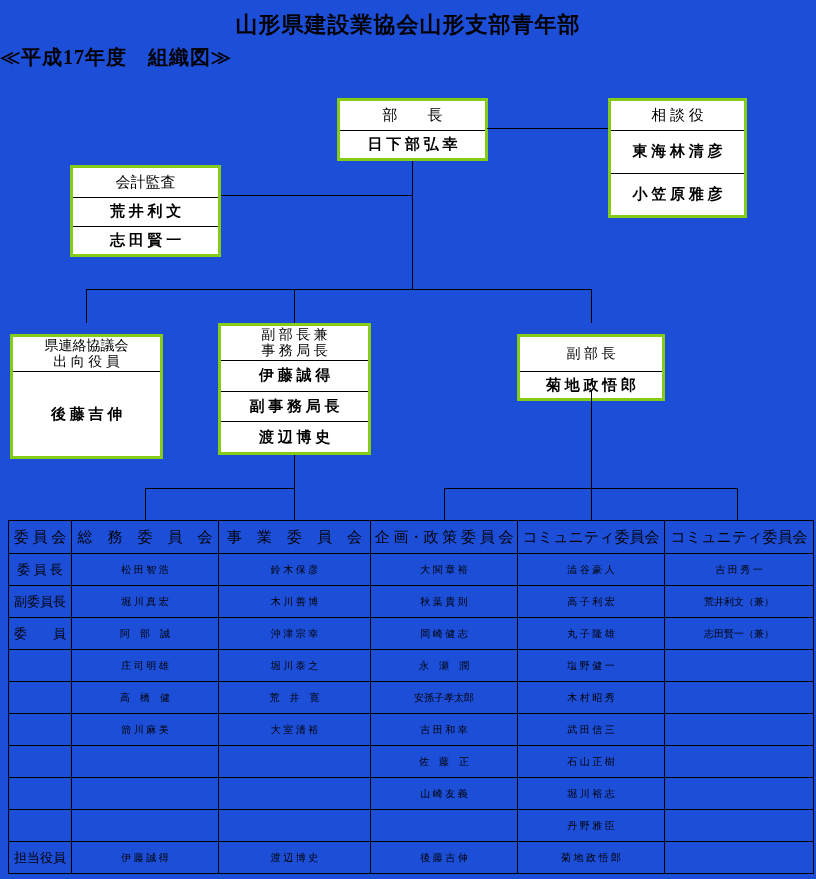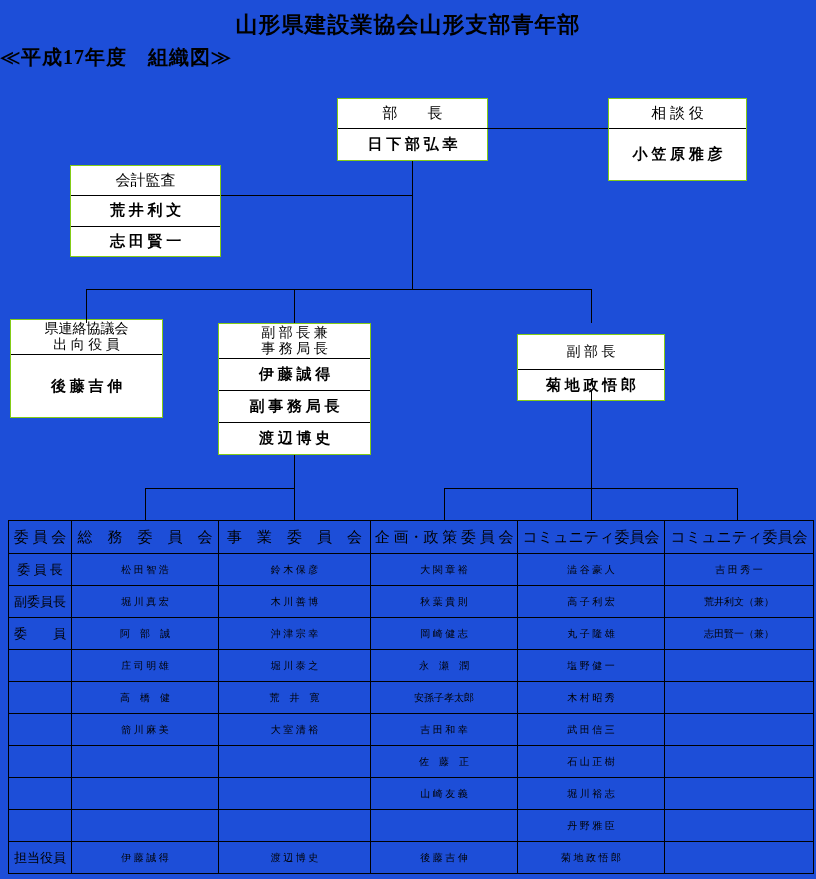--- a/index.html
+++ b/index.html
@@ -5,32 +5,32 @@
   html,body{margin:0;padding:0;background:#fff;}
   body{font-family:"Liberation Serif","DejaVu Serif",serif;color:#000;}
   #canvas{position:relative;width:816px;height:879px;background:#1d4ed8;overflow:hidden;}
 
   .pgtitle{position:absolute;left:0;top:10px;width:816px;text-align:center;
            font-size:22px;font-weight:bold;letter-spacing:1px;}
   .pgsub{position:absolute;left:0;top:44px;width:816px;text-align:left;
          font-size:20px;font-weight:bold;letter-spacing:1px;}
 
   
-  .box{position:absolute;border:1px solid #84cc16;background:#fff;
+  .box{position:absolute;border:3px solid #84cc16;background:#fff;
        display:flex;flex-direction:column;box-sizing:border-box;}
   .brow{flex:1 1 auto;display:flex;align-items:center;justify-content:center;
         font-size:15px;white-space:nowrap;}
   .brow + .brow{border-top:1px solid #000;font-weight:bold;}
   .btitle{flex:0 0 29px;}
   .btitle2{flex:0 0 34px;flex-direction:column;font-size:14px;line-height:16px;}
 
   .b-director{left:337px;top:98px;width:151px;height:63px;}
-  .b-advisor{left:608px;top:98px;width:139px;height:83px;}
+  .b-advisor{left:608px;top:98px;width:139px;height:120px;}
   .b-audit{left:70px;top:165px;width:151px;height:92px;}
-  .b-liaison{left:10px;top:319px;width:153px;height:99px;}
+  .b-liaison{left:10px;top:334px;width:153px;height:125px;}
   .b-vicesec{left:218px;top:323px;width:153px;height:132px;}
   .b-vice{left:517px;top:334px;width:148px;height:67px;}
 
   
   .ln{position:absolute;background:#000;}
 
   
   .ctable{position:absolute;left:8px;top:520px;width:805px;
           border-collapse:collapse;table-layout:fixed;}
   .ctable td{border:1px solid #000;text-align:center;vertical-align:middle;
@@ -49,20 +49,21 @@
   <div class="pgtitle">山形県建設業協会山形支部青年部</div>
   <div class="pgsub">≪平成17年度　組織図≫</div>
 
   <div class="box b-director">
     <div class="brow btitle">部　　長</div>
     <div class="brow">日 下 部 弘 幸</div>
   </div>
 
   <div class="box b-advisor">
     <div class="brow btitle">相 談 役</div>
+    <div class="brow">東 海 林 清 彦</div>
     <div class="brow">小 笠 原 雅 彦</div>
   </div>
 
   <div class="box b-audit">
     <div class="brow btitle">会計監査</div>
     <div class="brow">荒 井 利 文</div>
     <div class="brow">志 田 賢 一</div>
   </div>
 
   <div class="box b-liaison">

